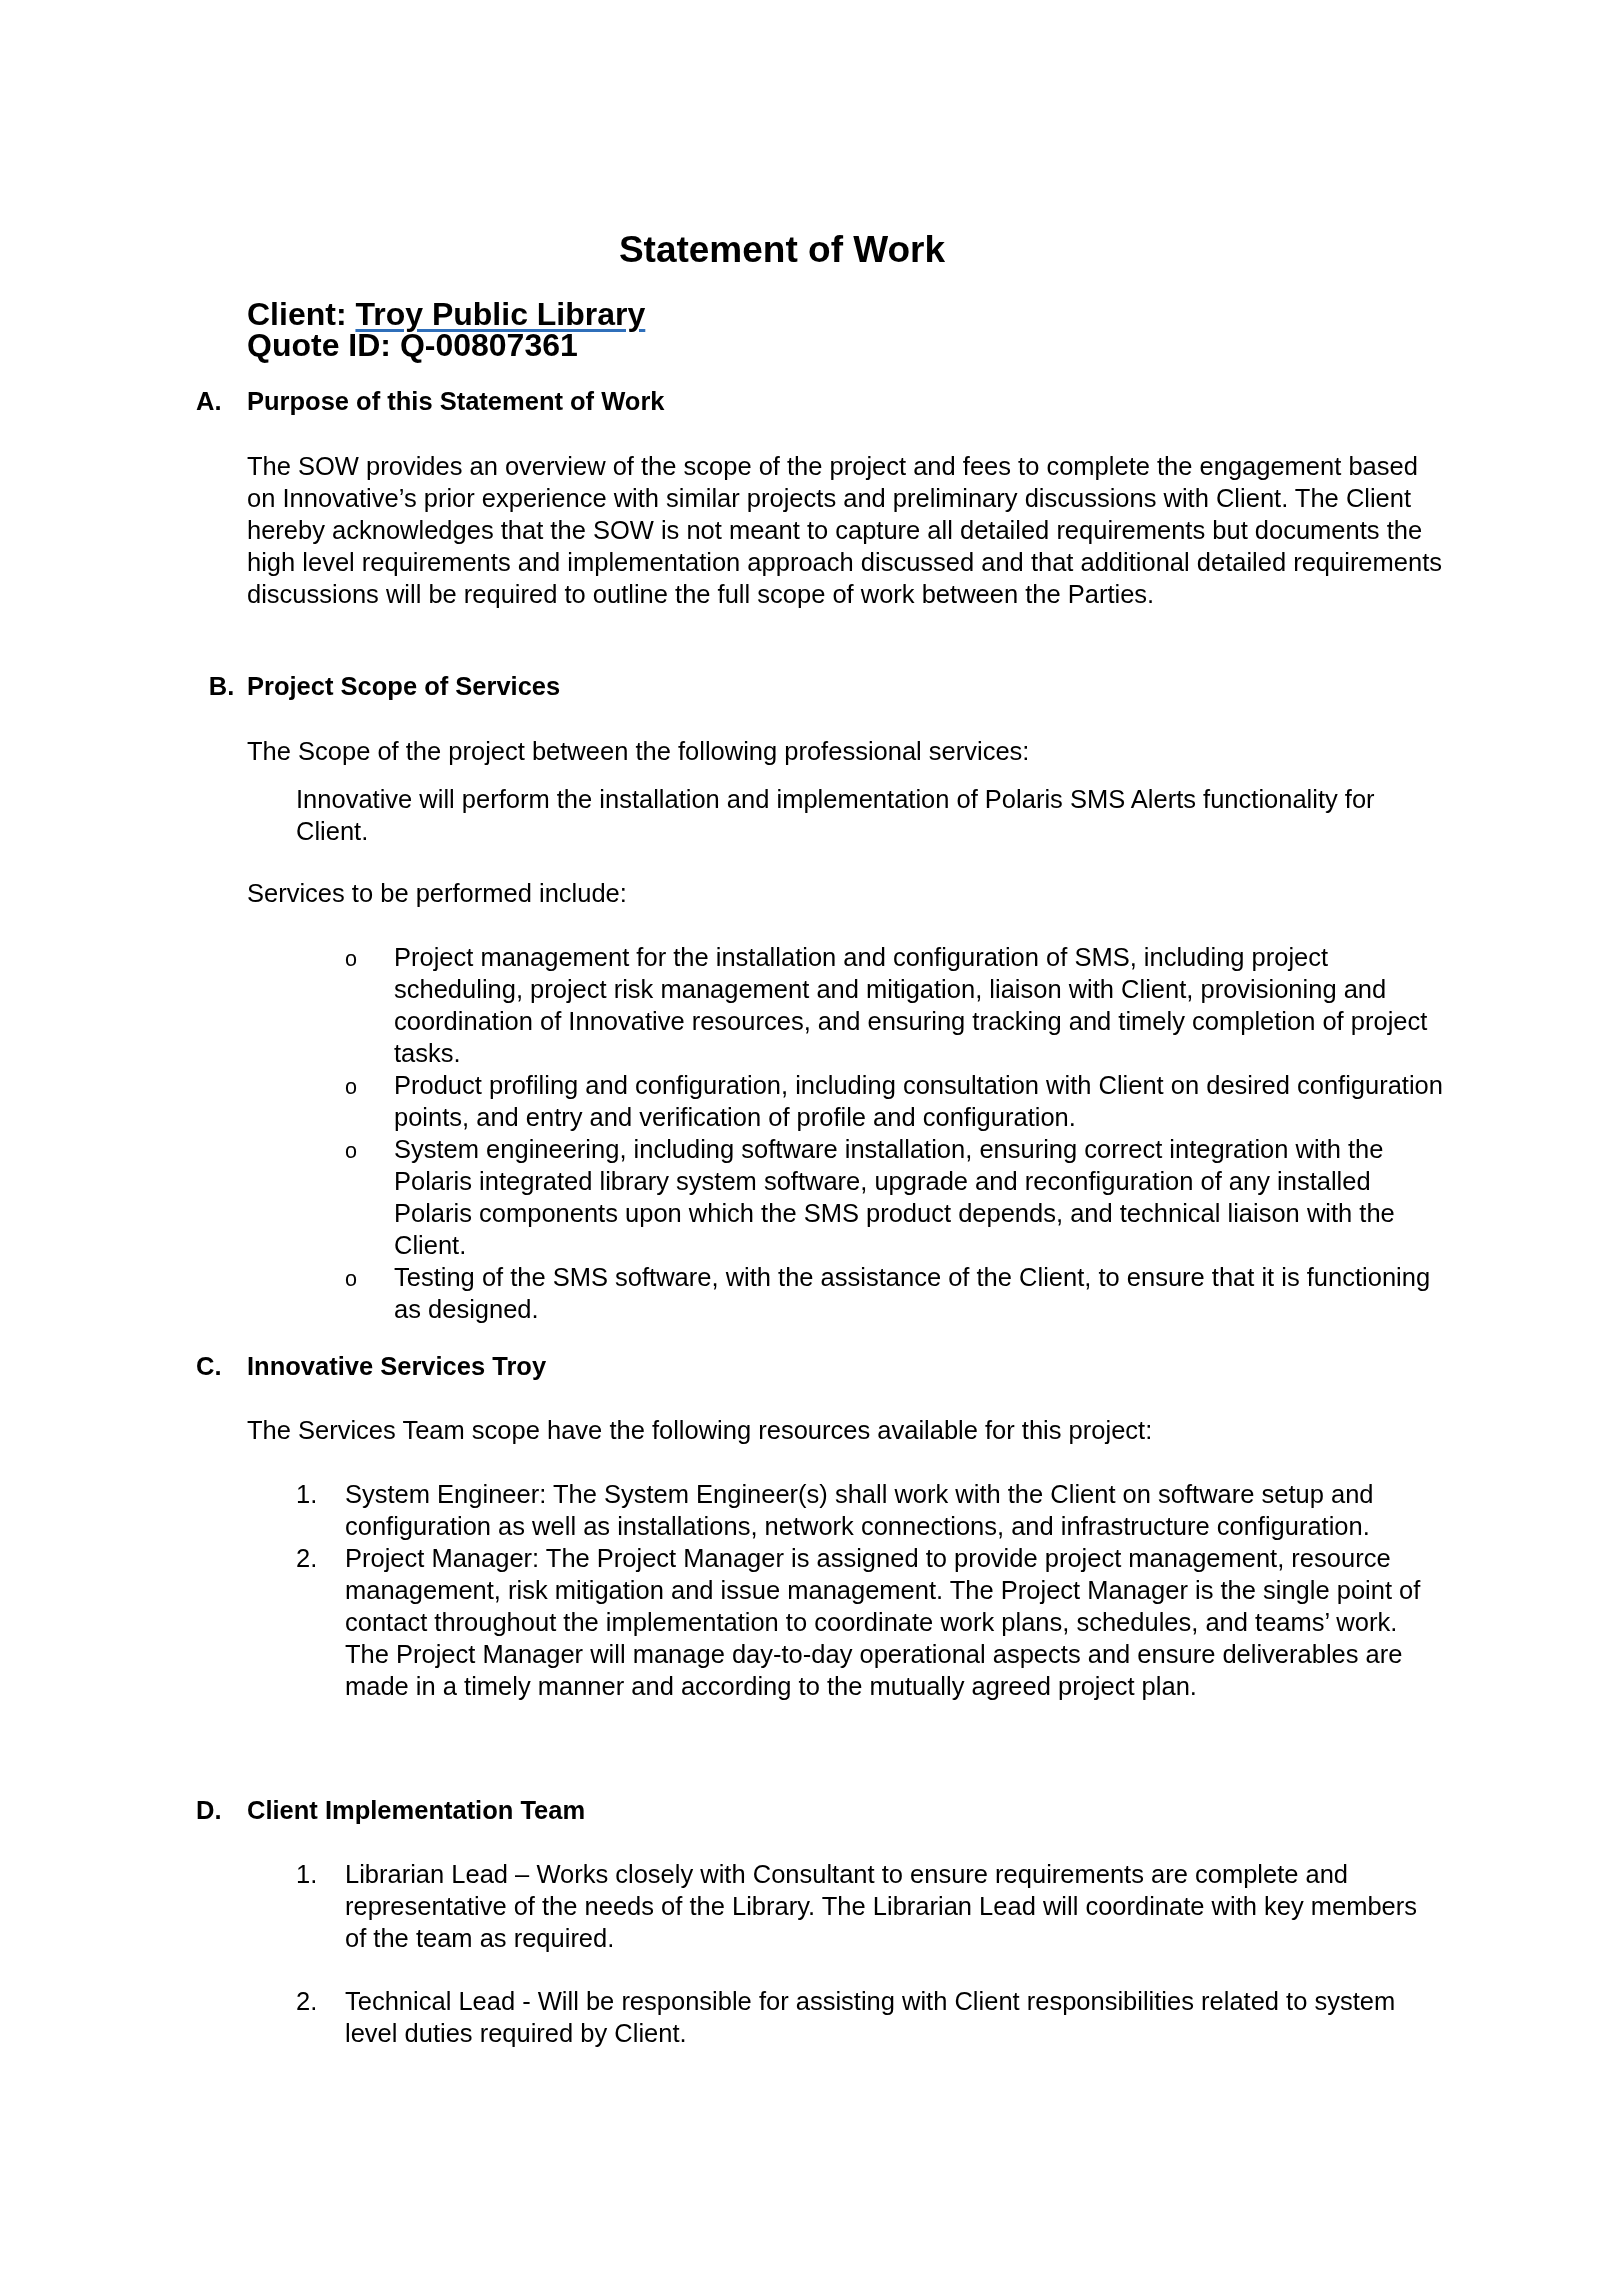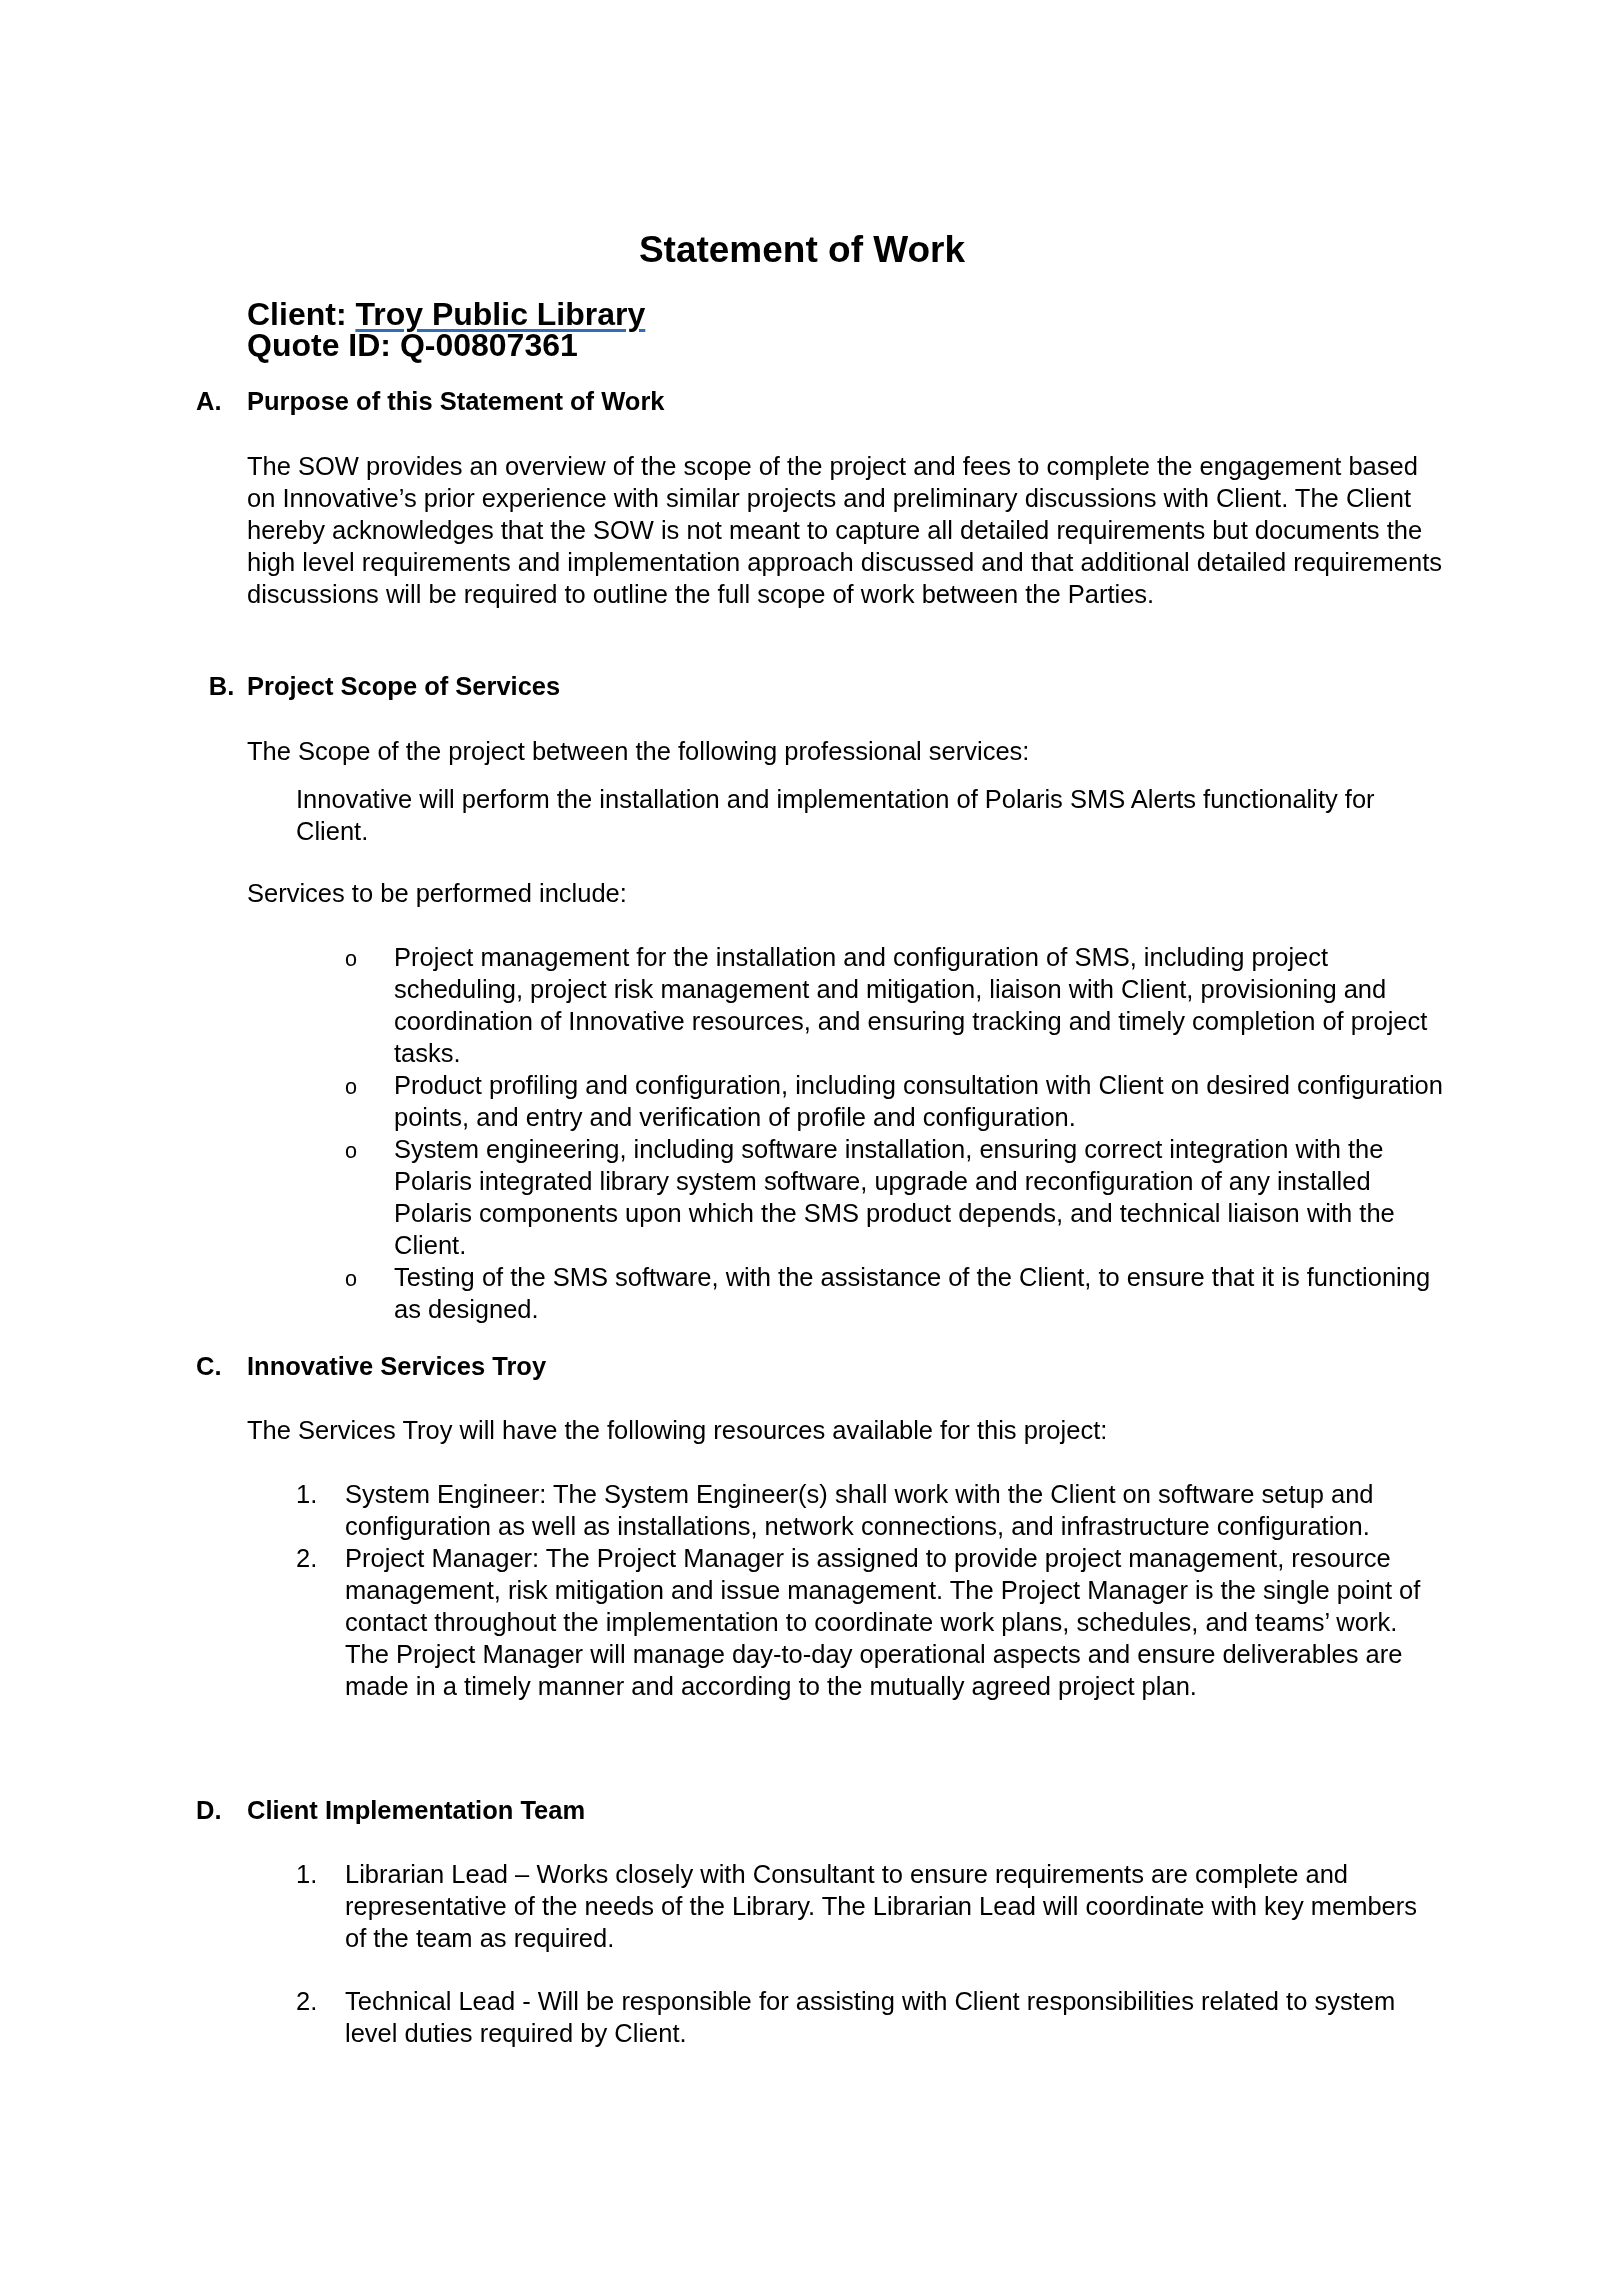--- a/index.html
+++ b/index.html
@@ -3,21 +3,21 @@
 <meta charset="utf-8">
 <style>
   html, body { margin: 0; padding: 0; background: #ffffff; }
   body {
     width: 1620px; height: 2292px; position: relative; overflow: hidden;
     font-family: "Liberation Sans", sans-serif; color: #000; font-size: 25.5px;
   }
   .page { position: absolute; left: 0; top: 0; width: 1620px; height: 2292px; }
   .title {
     position: absolute; top: 227px; left: 0; width: 1564px; text-align: center;
-    font-weight: bold; font-size: 37px; line-height: 45px; padding-left: 20px;
+    font-weight: bold; font-size: 37px; line-height: 45px;
   }
   .meta { position: absolute; left: 247px; top: 299px; font-weight: bold; font-size: 32px; line-height: 31px; }
   .client-link { text-decoration: underline; text-decoration-color: #2f6fba; text-decoration-thickness: 2.9px; text-underline-offset: 3.9px; }
   .heading { position: absolute; left: 196px; font-weight: bold; font-size: 25.5px; line-height: 31px; }
   .heading .letter { display: inline-block; width: 51px; }
   .para { position: absolute; left: 247px; width: 1196px; line-height: 32px; }
   .para.indent { left: 296px; width: 1147px; }
   .bullets { position: absolute; left: 345px; width: 1098px; margin: 0; padding: 0; list-style: none; }
   .bullets li { position: relative; padding-left: 49px; line-height: 32px; }
   .bullets .marker { position: absolute; left: 0; top: 2px; font-size: 21.6px; }
@@ -53,21 +53,21 @@
   <ul class="bullets" style="top:941px;">
     <li><span class="marker">o</span><span>Project management for the installation and configuration of SMS, including project scheduling, project risk management and mitigation, liaison with Client, provisioning and coordination of Innovative resources, and ensuring tracking and timely completion of project tasks.</span></li>
     <li><span class="marker">o</span><span>Product profiling and configuration, including consultation with Client on desired configuration points, and entry and verification of profile and configuration.</span></li>
     <li><span class="marker">o</span><span>System engineering, including software installation, ensuring correct integration with the Polaris integrated library system software, upgrade and reconfiguration of any installed Polaris components upon which the SMS product depends, and technical liaison with the Client.</span></li>
     <li><span class="marker">o</span><span>Testing of the SMS software, with the assistance of the Client, to ensure that it is functioning as designed.</span></li>
   </ul>
 
   <div class="heading" style="top:1351px;">
     <span class="letter">C.</span><span>Innovative Services Troy</span>
   </div>
-  <div class="para" style="top:1414px;">The Services Troy will have the following resources available for this project:</div>
+  <div class="para" style="top:1414px;">The Services Team scope have the following resources available for this project:</div>
   <ol class="numbered" style="top:1478px;">
     <li><span class="num">1.</span><span>System Engineer:  The System Engineer(s) shall work with the Client on software setup and configuration as well as installations, network connections, and infrastructure configuration.</span></li>
     <li><span class="num">2.</span><span>Project Manager: The Project Manager is assigned to provide project management, resource management, risk mitigation and issue management. The Project Manager is the single point of contact throughout the implementation to coordinate work plans, schedules, and teams’ work. The Project Manager will manage day-to-day operational aspects and ensure deliverables are made in a timely manner and according to the mutually agreed project plan.</span></li>
   </ol>
 
   <div class="heading" style="top:1795px;">
     <span class="letter">D.</span><span>Client Implementation Team</span>
   </div>
   <ol class="numbered" style="top:1858px;">
     <li style="margin-bottom:31px;"><span class="num">1.</span><span>Librarian Lead – Works closely with Consultant to ensure requirements are complete and representative of the needs of the Library. The Librarian Lead will coordinate with key members of the team as required.</span></li>

